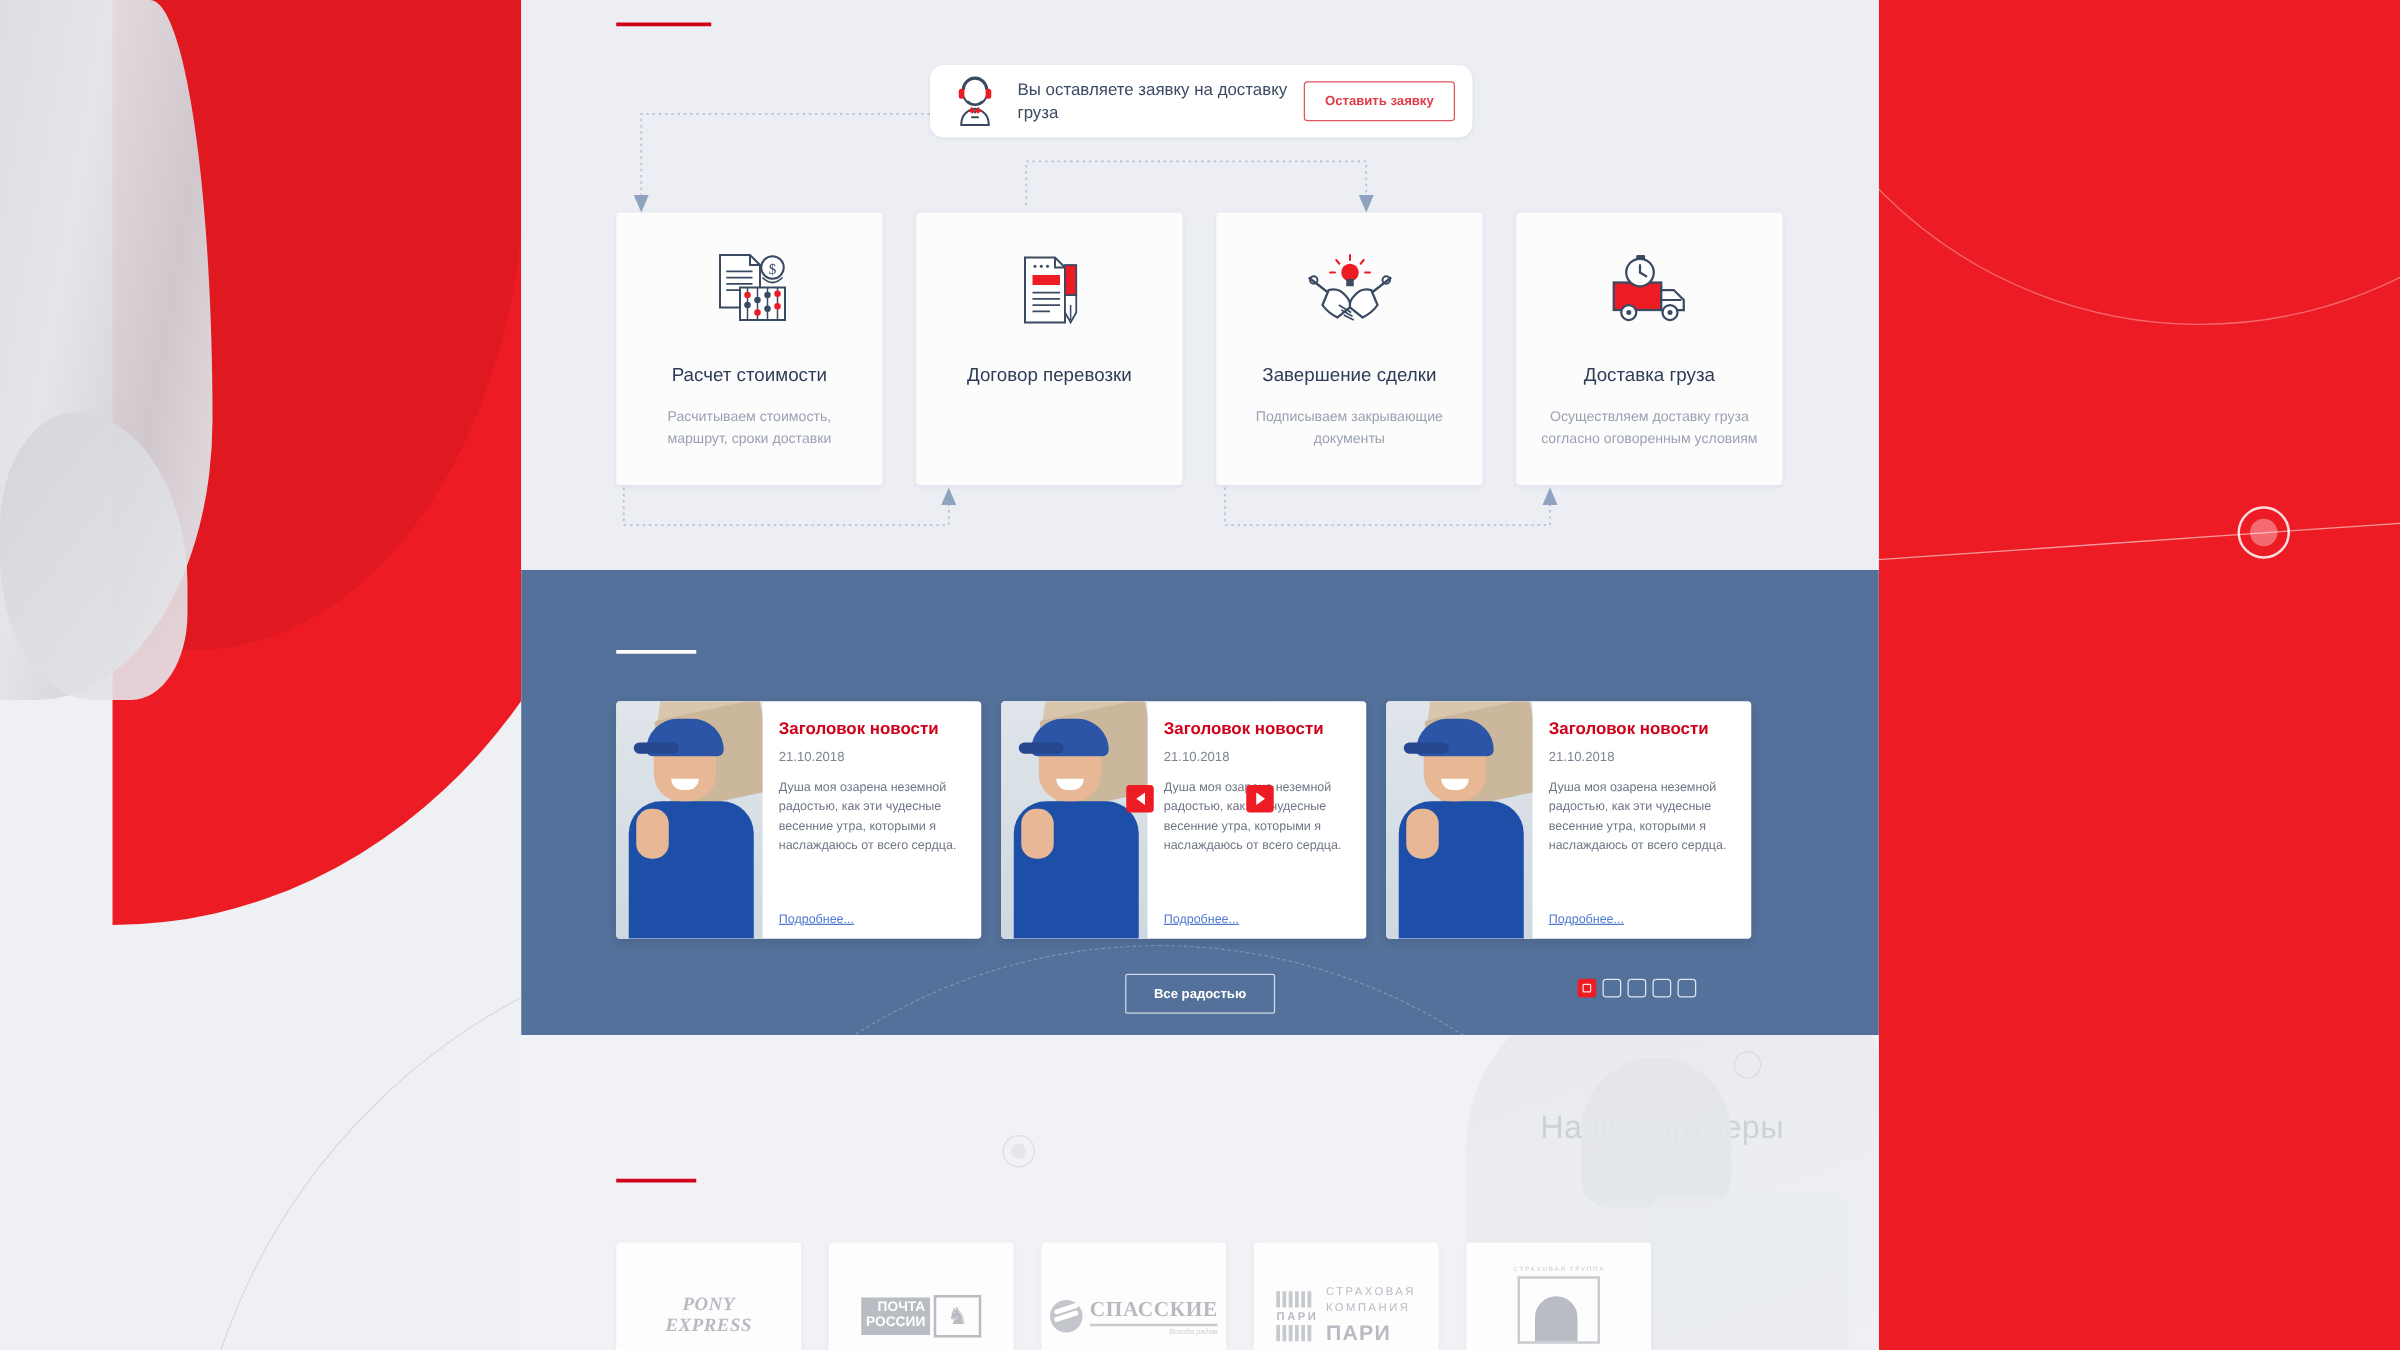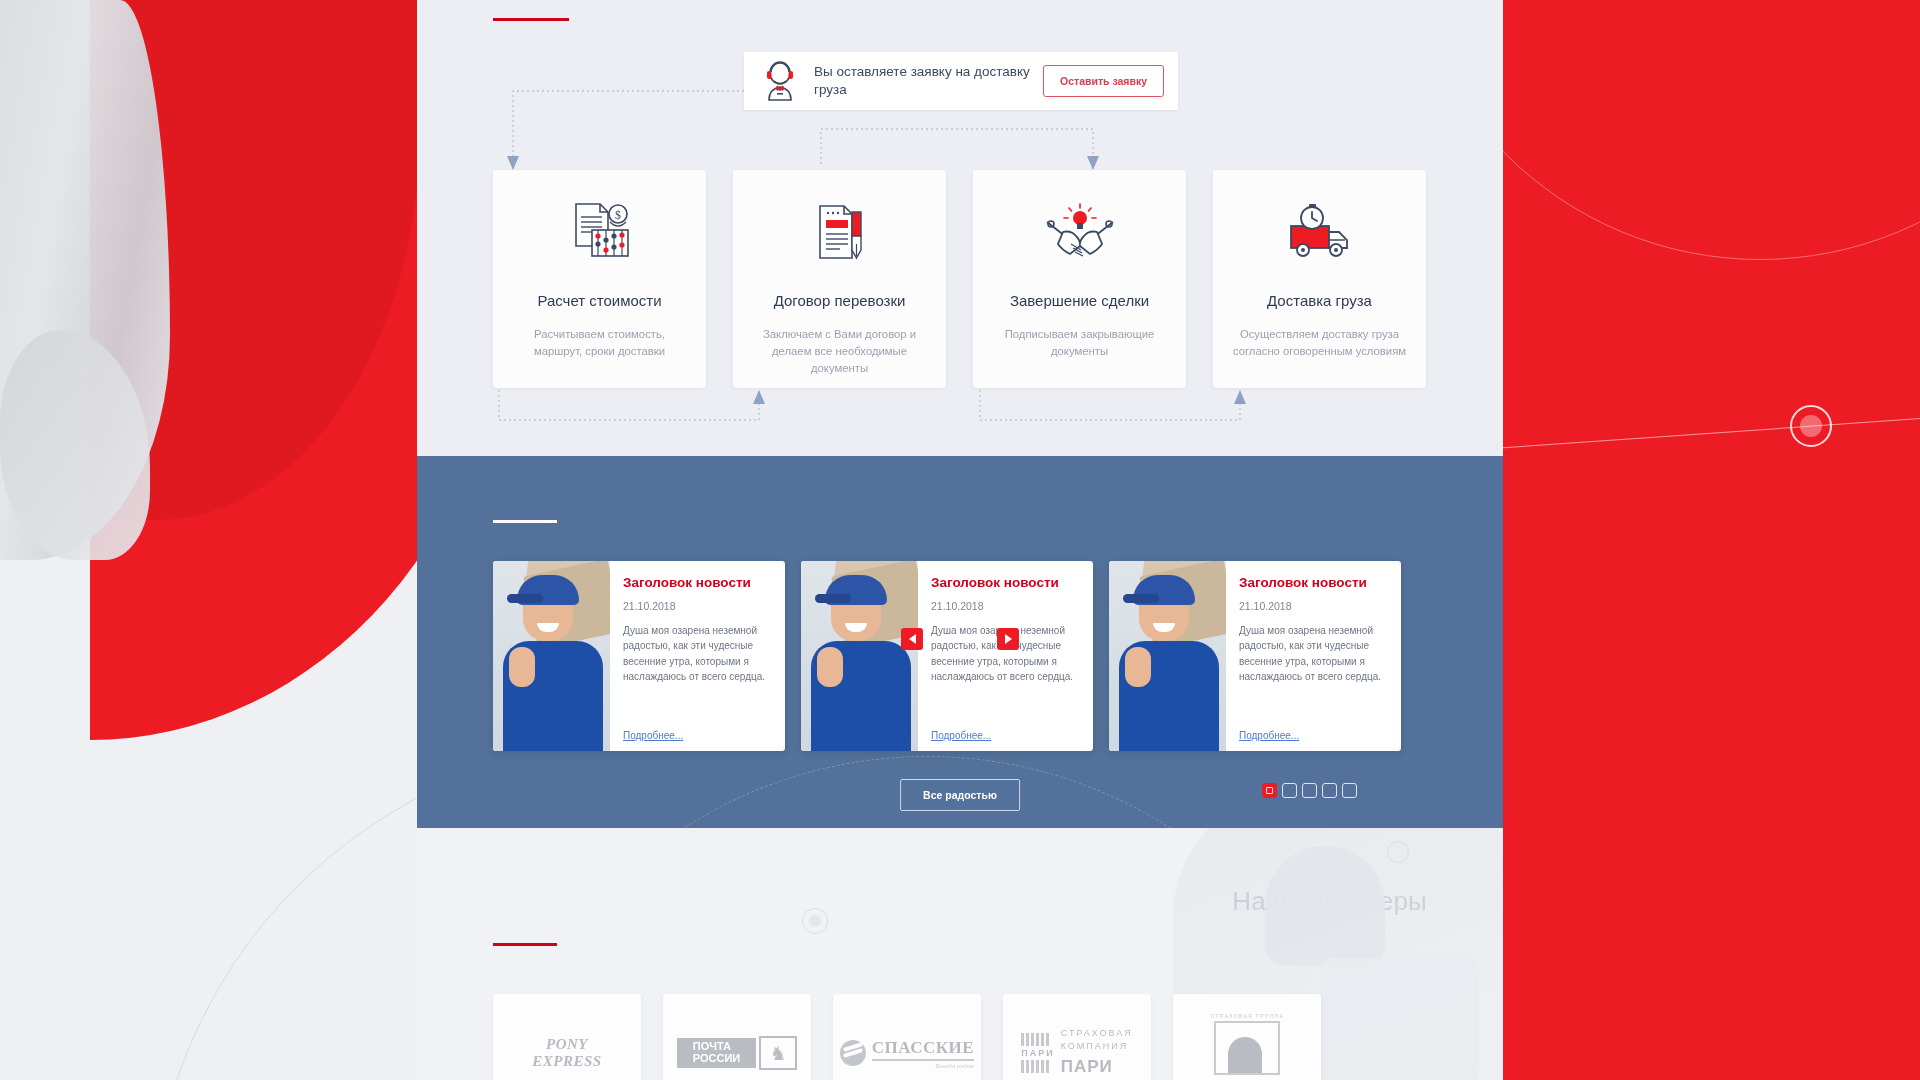--- a/index.html
+++ b/index.html
@@ -70,21 +70,21 @@
     position: absolute; left: 417px; top: 0; width: 1086px; height: 1080px;
     background: #f1f2f6;
   }
 
   
   .scheme { position: relative; background: #eceef4; padding: 0 76px; height: 456px; }
   .accent-bar { width: 76px; height: 3px; background: #d0021b; position: absolute; left: 76px; top: 18px; }
 
   .lead-card {
     position: absolute; left: 327px; top: 52px; width: 434px; height: 58px;
-    background: #fff; border-radius: 0; display: flex; align-items: center;
+    background: #fff; border-radius: 11px; display: flex; align-items: center;
     padding: 0 14px; box-shadow: 0 1px 3px rgba(20,30,60,.07);
   }
   .lead-icon { width: 44px; height: 44px; flex: 0 0 44px; }
   .lead-text {
     font-size: 13.5px; line-height: 1.35; color: #3b4a63; margin-left: 12px; flex: 1;
   }
   .lead-btn {
     border: 1px solid #e05560; background: #fff; color: #e03b4a;
     font-size: 10.5px; font-weight: bold; border-radius: 3px;
     padding: 9px 16px; cursor: pointer; white-space: nowrap;
@@ -172,21 +172,21 @@
   .p-dot-b { position:absolute; left: 970px; top: 13px; width:22px;height:22px;border:1px solid #dadce1;border-radius:50%; }
 
   .partner-row { display:flex; gap: 22px; margin-top: 48px; position: relative; }
   .partner {
     width: 148px; height: 118px; background: #fdfdfe; border-radius: 3px;
     box-shadow: 0 1px 4px rgba(20,30,60,.05);
     display:flex; align-items:center; justify-content:center; padding: 8px;
   }
   .pony { font-family: "Liberation Serif", serif; font-style: italic; font-weight: bold; font-size: 15px; color:#b7bbc1; line-height:1.15; text-align:center; letter-spacing:.5px;}
   .pochta { display:flex; align-items:center; gap:3px; }
-  .pochta-t { background:#b9bcc2; color:#fff; font-size:11px; font-weight:bold; line-height:1.05; padding:3px 16px; text-align:left; font-family:"Liberation Sans",sans-serif;}
+  .pochta-t { background:#b9bcc2; color:#fff; font-size:11px; font-weight:bold; line-height:1.05; padding:3px 4px; text-align:right; font-family:"Liberation Sans",sans-serif;}
   .pochta-e { width:38px;height:34px;border:2px solid #b9bcc2; display:flex;align-items:center;justify-content:center;color:#b9bcc2;font-size:19px;}
   .sber { display:flex; align-items:center; gap:6px; }
   .sber-mark { width:26px;height:26px;border-radius:50%;background:#c3c6cb; position:relative; }
   .sber-mark:before{content:"";position:absolute;left:3px;top:5px;width:20px;height:4px;background:#fff;transform:rotate(-18deg);border-radius:2px;}
   .sber-mark:after{content:"";position:absolute;left:3px;top:11px;width:20px;height:4px;background:#fff;transform:rotate(-18deg);border-radius:2px;}
   .sber-t { font-family:"Liberation Serif",serif; font-size:17px; font-weight:bold; color:#b7bbc1; letter-spacing:.5px; border-bottom:2px solid #c8cbd0; padding-bottom:1px;}
   .sber-sub{ font-size:6px; color:#cdd0d5; font-style:italic; text-align:right; margin-top:2px;}
   .pari { display:flex; align-items:center; gap:6px; }
   .pari-bars { display:flex; flex-direction:column; gap:2px; align-items:flex-start;}
   .pari-bar-row { display:flex; gap:2px; }
@@ -321,21 +321,20 @@
                   <line x1="22" y1="39" x2="44" y2="39"></line>
                 <line x1="22" y1="44" x2="44" y2="44"></line>
                   <line x1="22" y1="49" x2="36" y2="49"></line>
               </g>
               <rect x="48" y="12" width="9" height="24" fill="#ed1c24" stroke="#3b4a63" stroke-width="1.4"></rect>
               <path d="M48 36 h9 v14 l-4.5 8 l-4.5 -8 Z" fill="#fff" stroke="#3b4a63" stroke-width="1.4"></path>
               <line x1="52.5" y1="44" x2="52.5" y2="56" stroke="#3b4a63" stroke-width="1.2"></line>
             </svg>
           </div>
           <div class="card-title">Договор перевозки</div>
-          <div class="card-desc">Заключаем с Вами договор и делаем все необходимые документы</div>
         </div>
 
         <div class="card">
           <div class="card-icon">
             <svg viewBox="0 0 78 62" width="78" height="62">
               <circle cx="39" cy="16" r="7" fill="#ed1c24"></circle>
               <rect x="36" y="21" width="6" height="6" fill="#3b4a63"></rect>
               <g stroke="#ed1c24" stroke-width="1.6" stroke-linecap="round">
                 <line x1="39" y1="2" x2="39" y2="6"></line>
                 <line x1="28" y1="6" x2="30.5" y2="9"></line>

